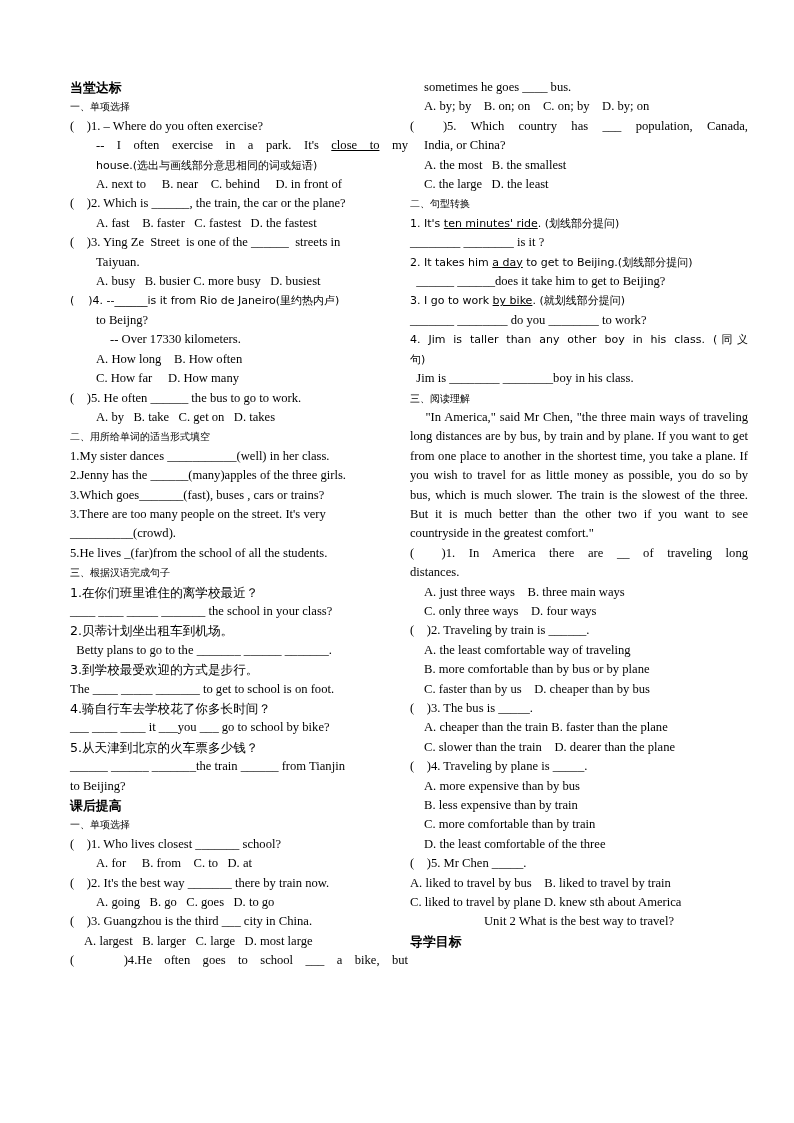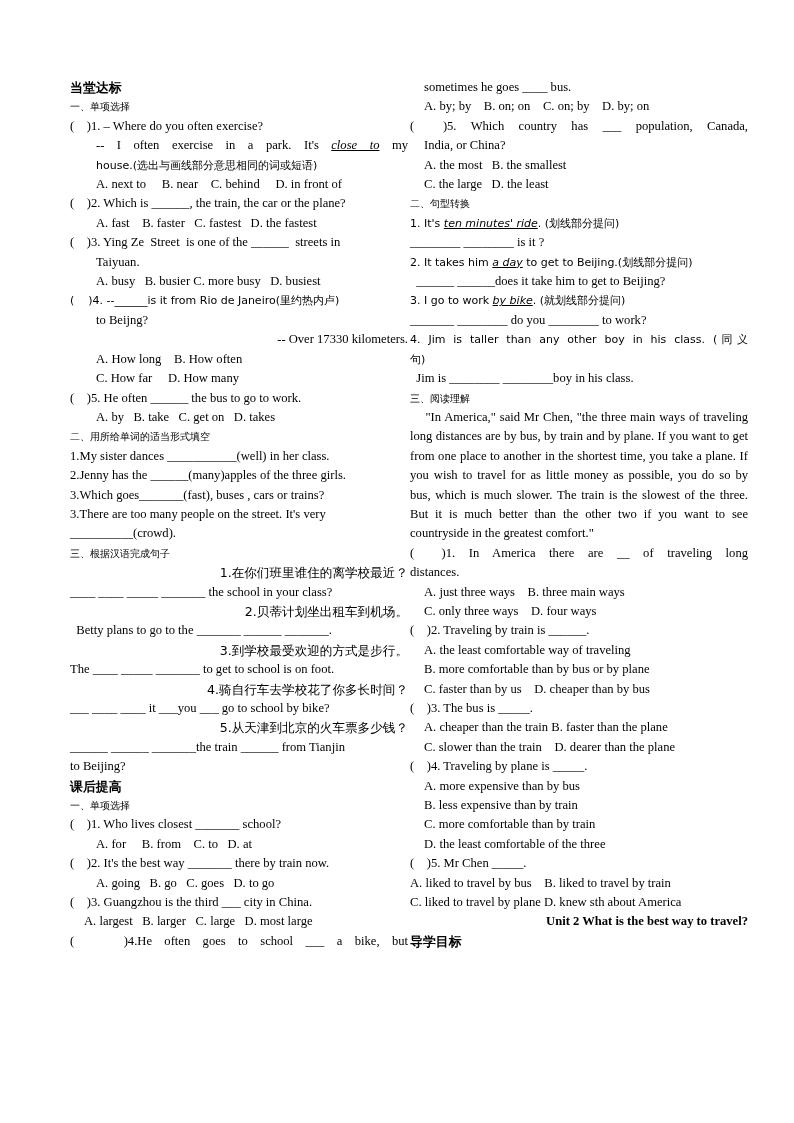--- a/index.html
+++ b/index.html
@@ -46,34 +46,33 @@
   }
   .cnhd {
     font-size: 10px;
     line-height: 19.4px;
     font-family: "DejaVu Sans", "Liberation Sans", sans-serif;
   }
   .cn {
     font-size: 12.6px;
     line-height: 19.4px;
     font-family: "DejaVu Sans", "Liberation Sans", sans-serif;
-    text-align: right;
   }
   .just {
     text-align: justify;
     text-align-last: justify;
   }
   .justp {
     text-align: justify;
   }
   .ind1 { padding-left: 14px; }
   .ind2 { padding-left: 26px; }
-  .ind3 { padding-left: 40px; text-align: right; }
-  .ctr  { text-align: right; font-weight: bold; }
-  u.u { text-decoration: underline; font-style: italic; }
+  .ind3 { padding-left: 40px; }
+  .ctr  { text-align: center; }
+  u.u { text-decoration: underline; }
   .mix-cn { font-family: "DejaVu Sans", "Liberation Sans", sans-serif; font-size: 11px; }
 </style>
 </head>
 <body>
 
 <div class="page">
 
   <div class="col col-left">
 
     <div class="hd">当堂达标</div>
@@ -99,20 +98,21 @@
 
     <div class="ln">(    )5. He often ______ the bus to go to work.</div>
     <div class="ln ind2">A. by   B. take   C. get on   D. takes</div>
 
     <div class="cnhd">二、用所给单词的适当形式填空</div>
     <div class="ln">1.My sister dances ___________(well) in her class.</div>
     <div class="ln">2.Jenny has the ______(many)apples of the three girls.</div>
     <div class="ln">3.Which goes_______(fast), buses , cars or trains?</div>
     <div class="ln">3.There are too many people on the street. It's very</div>
     <div class="ln">__________(crowd).</div>
+    <div class="ln">5.He lives _(far)from the school of all the students.</div>
 
     <div class="cnhd">三、根据汉语完成句子</div>
 
     <div class="cn">1.在你们班里谁住的离学校最近？</div>
     <div class="ln">____ ____ _____ _______ the school in your class?</div>
 
     <div class="cn">2.贝蒂计划坐出租车到机场。</div>
     <div class="ln">  Betty plans to go to the _______ ______ _______.</div>
 
     <div class="cn">3.到学校最受欢迎的方式是步行。</div>

